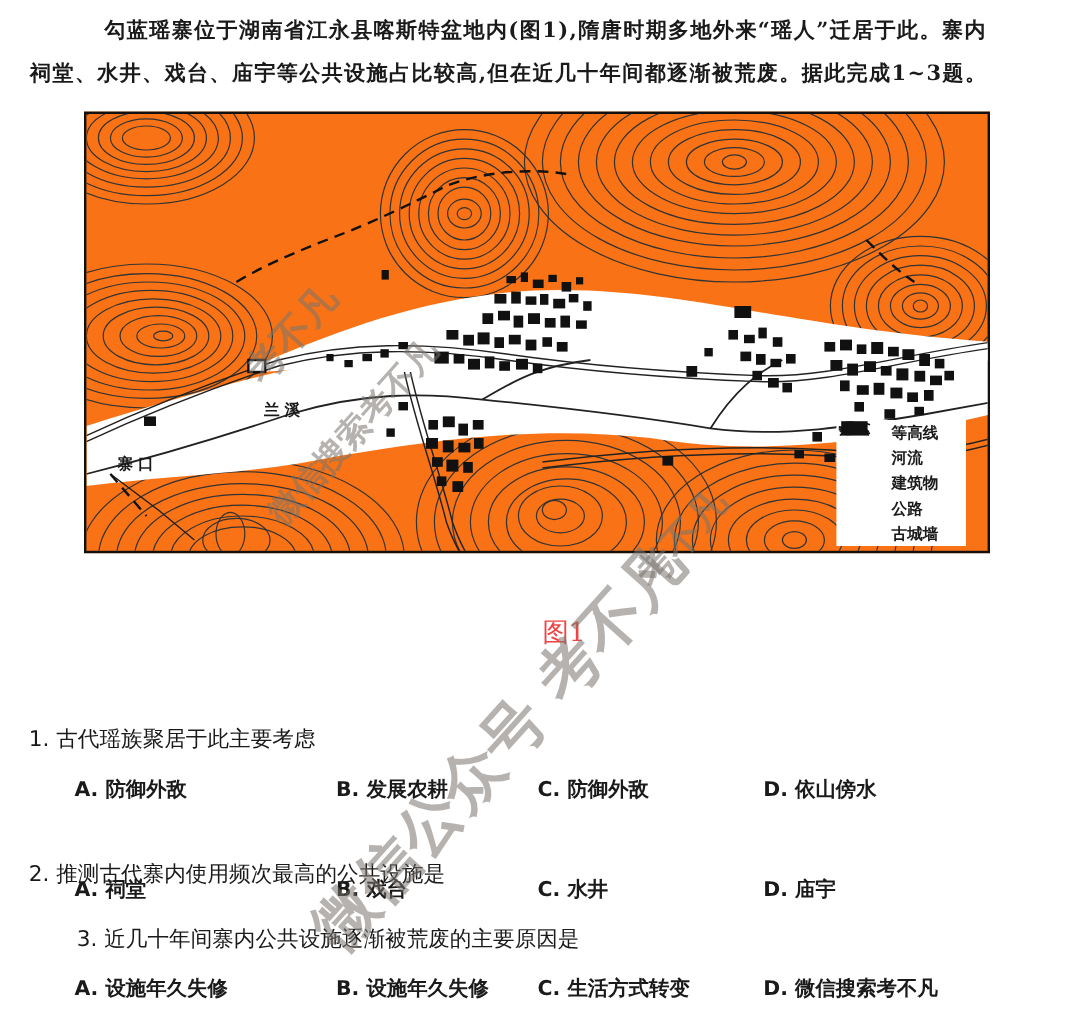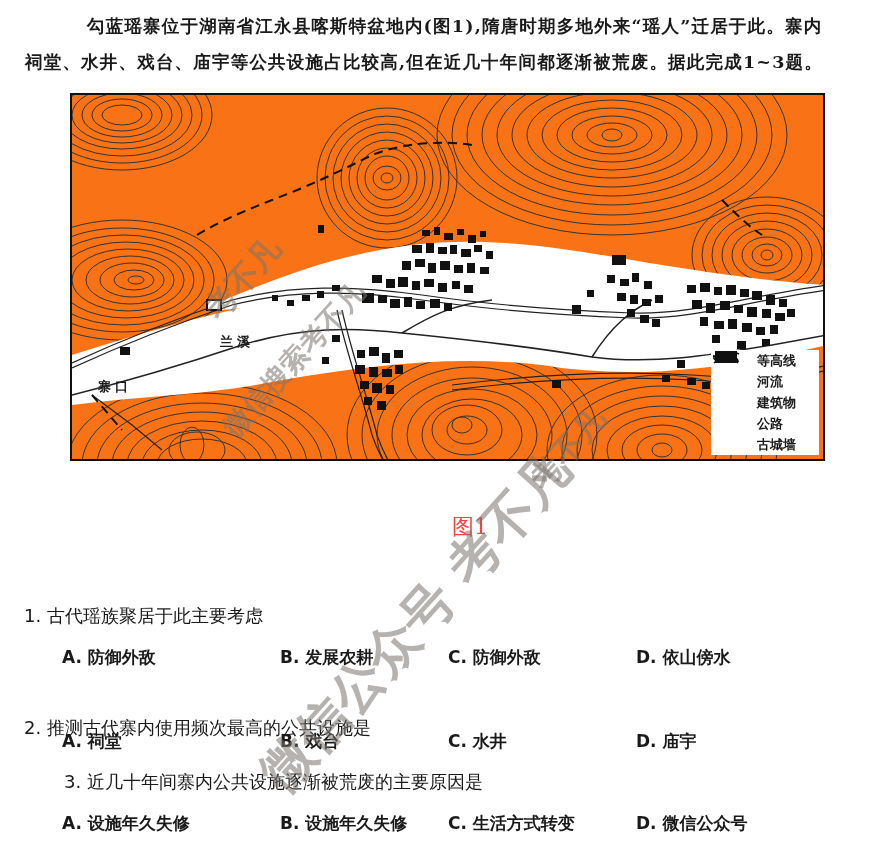--- a/index.html
+++ b/index.html
@@ -16,21 +16,21 @@
   .intro .line1 { position: absolute; top: 4px; left: 47px; white-space: nowrap; }
   .intro .line2 { position: absolute; top: 40px; left: -15px; white-space: nowrap; }
 
   .map-frame {
     position: absolute; left: 70px; top: 93px; width: 755px; height: 368px;
     border: 2px solid #111; box-sizing: border-box; background: #f97316; overflow: hidden;
   }
   .map-frame svg { position: absolute; left: 0; top: 0; }
 
   .legend {
-    position: absolute; right: 4px; bottom: 4px; width: 108px; background: #fff;
+    position: absolute; right: 18px; bottom: 4px; width: 108px; background: #fff;
     font-family: "DejaVu Sans", "Liberation Sans", sans-serif; font-size: 13px; font-weight: bold;
   }
   .legend-item { display: flex; align-items: center; height: 21px; }
   .legend-sym { width: 40px; height: 16px; display: flex; align-items: center; justify-content: center; }
   .legend-label { margin-left: 6px; }
 
   .map-label {
     position: absolute; font-size: 13px; font-weight: bold;
     font-family: "DejaVu Serif", "Liberation Serif", serif; letter-spacing: 4px;
   }
@@ -361,19 +361,19 @@
   <span class="opt b">B. 戏台</span>
   <span class="opt c">C. 水井</span>
   <span class="opt d">D. 庙宇</span>
 </div>
 
 <div class="question" style="top:770px;margin-left:40px;">3. 近几十年间寨内公共设施逐渐被荒废的主要原因是</div>
 <div class="options" style="top:812px;">
   <span class="opt a">A. 设施年久失修</span>
   <span class="opt b">B. 设施年久失修</span>
   <span class="opt c">C. 生活方式转变</span>
-  <span class="opt d">D. 微信公众号</span>
+  <span class="opt d">D. 微信搜索考不凡</span>
 </div>
 
 <div class="watermark" style="left:195px; top:300px; font-size:32px; transform:rotate(-48deg);">考不凡</div>
 <div class="watermark" style="left:215px; top:420px; font-size:28px; transform:rotate(-48deg);">微信搜索考不凡</div>
 <div class="watermark" style="left:520px; top:470px; font-size:32px; transform:rotate(-48deg);">考不凡</div>
 <div class="watermark" style="left:245px; top:760px; font-size:52px; transform:rotate(-48deg);">微信公众号 考不凡</div>
 
 </body></html>

